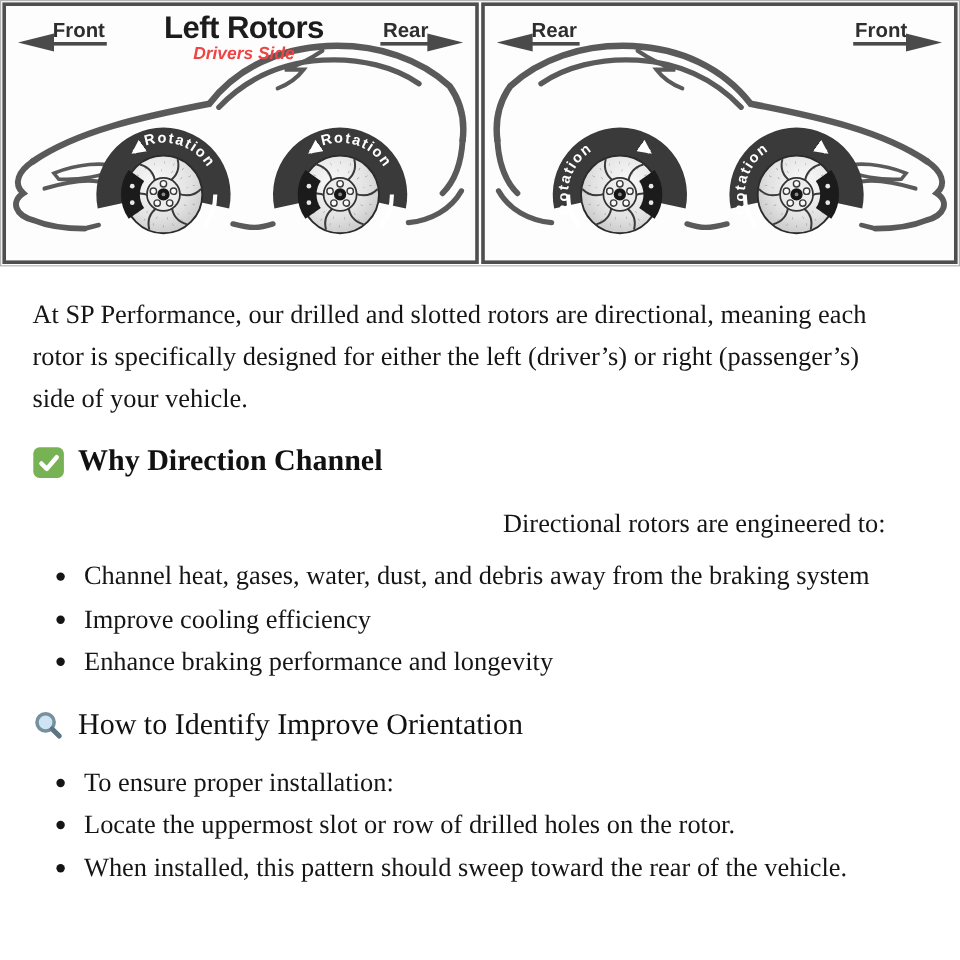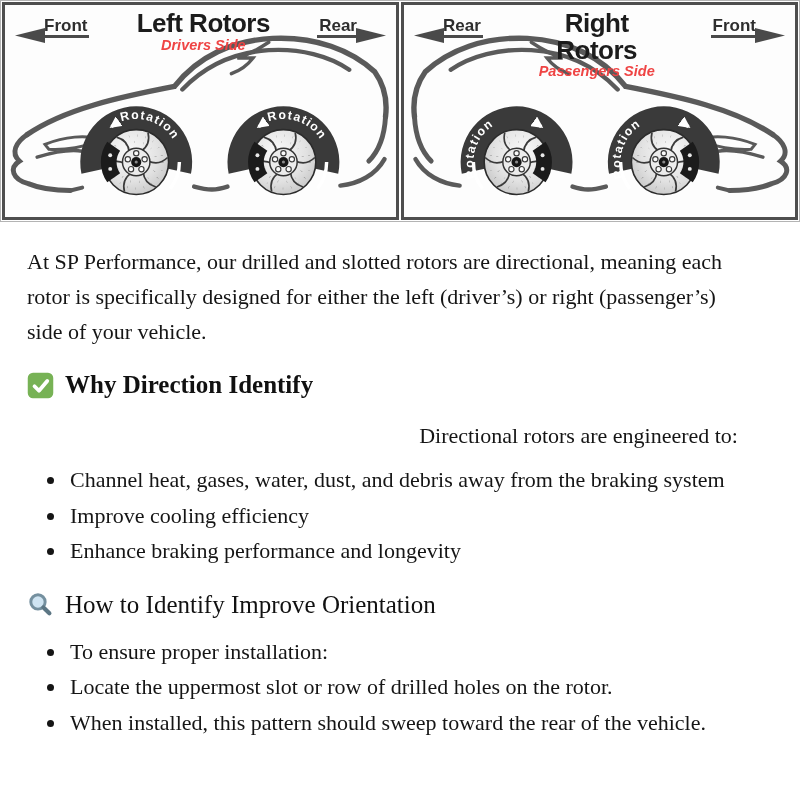--- a/index.html
+++ b/index.html
@@ -159,44 +159,40 @@
         <text class="rot-text"><textPath href="#tpRD" startOffset="3">Rotation</textPath></text>
       </g>
     </svg>
     <div class="panel-header">
       <div class="dir">
         <svg class="arrow arrow-left" width="30" height="17">
             <polygon points="30,1 0,8.5 30,16" fill="#4a4a4a"></polygon>
           </svg>
         <span class="dir-text">Rear</span>
       </div>
-      <div class="panel-titles">
-        <div class="panel-title">Right Rotors</div>
-        <div class="panel-subtitle">Passengers Side</div>
-      </div>
       <div class="dir">
         <span class="dir-text">Front</span>
         <svg class="arrow arrow-right" width="30" height="17">
             <polygon points="0,1 30,8.5 0,16" fill="#4a4a4a"></polygon>
           </svg>
       </div>
     </div>
   </div>
 </div>
 
 <div class="article">
 
   <p class="intro">At SP Performance, our drilled and slotted rotors are directional, meaning each rotor is specifically designed for either the left (driver’s) or right (passenger’s) side of your vehicle.</p>
 
   <div class="section-h bold">
     <svg class="emoji" viewBox="0 0 36 36" width="27" height="27">
       <rect x="1" y="1" width="34" height="34" rx="7" fill="#77b255"></rect>
       <path d="M10 19 L16 25 L27 12" stroke="#fff" stroke-width="5" fill="none" stroke-linecap="round" stroke-linejoin="round"></path>
     </svg>
-    <span>Why Direction Identify</span>
+    <span>Why Direction Channel</span>
   </div>
 
   <p class="lead">Directional rotors are engineered to:</p>
 
   <ul class="bullets">
     <li>Channel heat, gases, water, dust, and debris away from the braking system</li>
     <li>Improve cooling efficiency</li>
     <li>Enhance braking performance and longevity</li>
   </ul>
 

